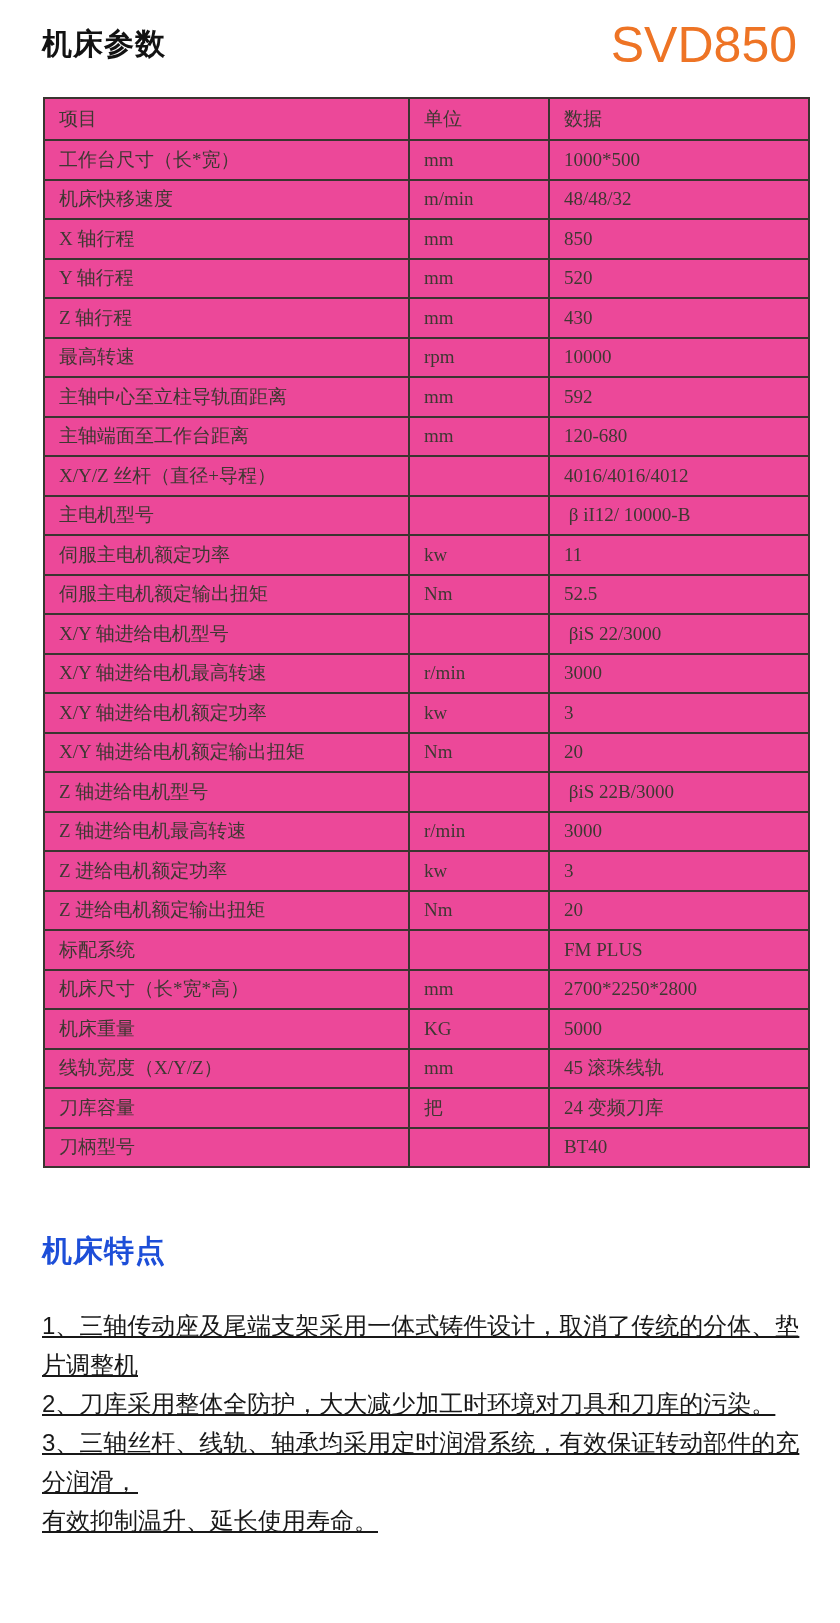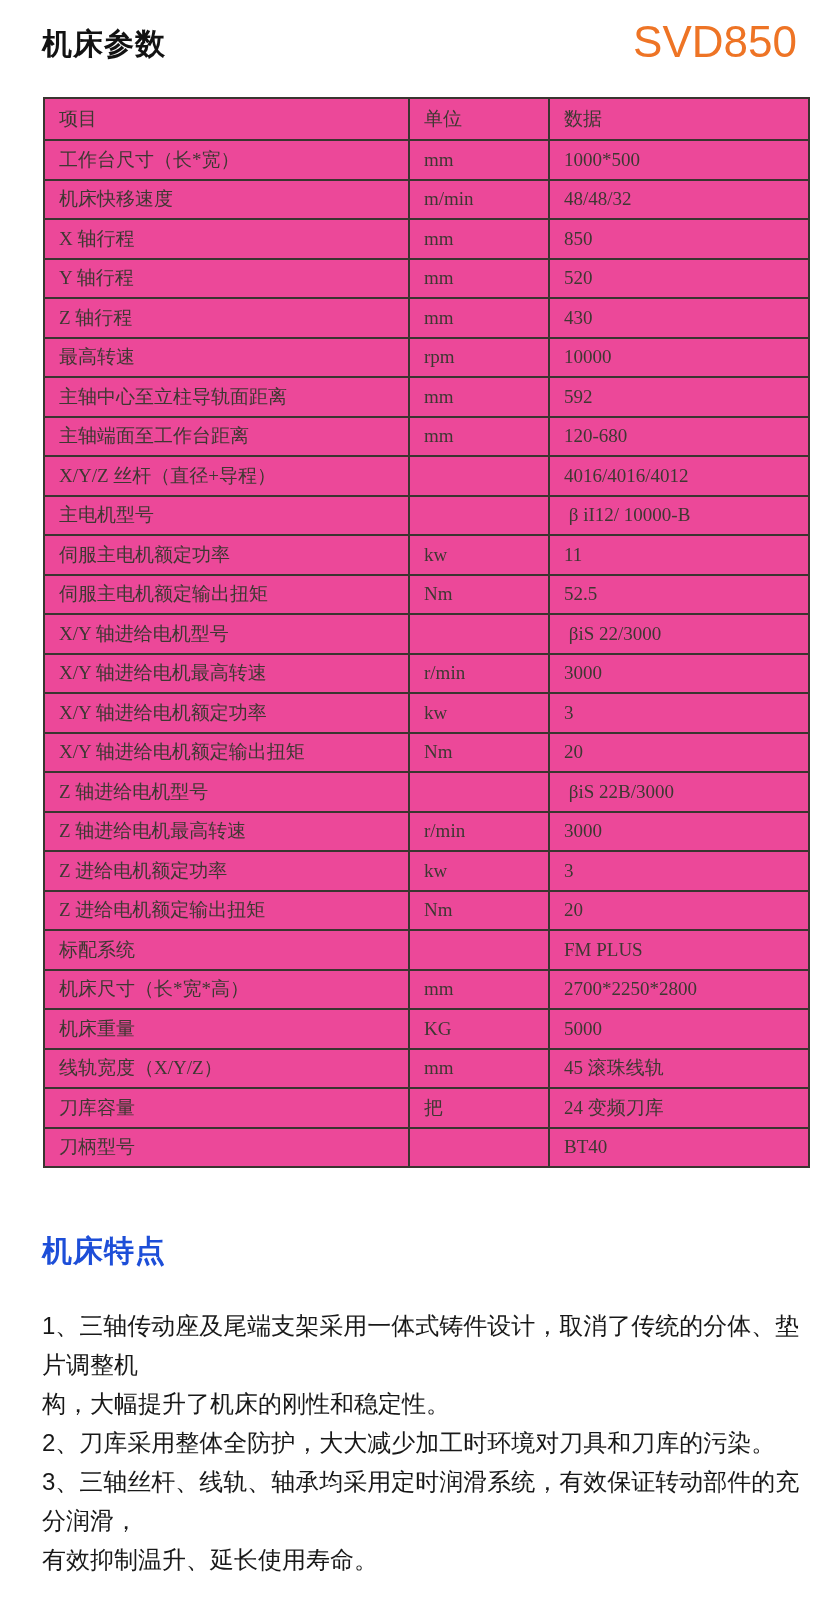--- a/index.html
+++ b/index.html
@@ -7,21 +7,21 @@
     width:840px;height:1623px;background:#ffffff;position:relative;
     font-family:"Liberation Sans","DejaVu Sans",sans-serif;
     color:#1a1a1a;overflow:hidden;
   }
   .page-title{
     position:absolute;left:42px;top:24px;margin:0;
     font-size:30px;font-weight:bold;color:#121212;letter-spacing:1px;line-height:1.3;
   }
   .model-number{
     position:absolute;top:20px;right:43px;
-    font-size:44px;line-height:1;font-weight:500;color:#EE7425;
+    font-size:50px;line-height:1;font-weight:500;color:#EE7425;
     letter-spacing:0px;
   }
   table.spec-table{
     position:absolute;left:43px;top:97px;width:765px;
     border-collapse:collapse;table-layout:fixed;
     background:#ec4899;
   }
   .spec-table col.c1{width:365px;}
   .spec-table col.c2{width:140px;}
   .spec-table col.c3{width:260px;}
@@ -36,21 +36,21 @@
   .spec-table thead th{height:40px;}
   .spec-table tbody td{height:37.5px;}
   .features-title{
     position:absolute;left:42px;top:1231px;margin:0;
     font-size:30px;font-weight:bold;color:#1d4ed8;letter-spacing:1px;line-height:1.3;
   }
   .features-text{
     position:absolute;left:42px;top:1306px;width:766px;
     font-size:24px;line-height:39px;color:#181818;
   }
-  .feature-line{white-space:pre-wrap;}
+  .feature-line{white-space:pre-wrap;text-decoration:underline;}
 </style>
 </head>
 <body>
 
 <div class="page">
 
   <h1 class="page-title">机床参数</h1>
 
   <div class="model-number" style="color: rgb(238, 116, 37);">SVD850</div>
 
@@ -199,20 +199,19 @@
           <td>BT40</td>
         </tr>
       </tbody>
   </table>
 
   <h2 class="features-title">机床特点</h2>
 
   <div class="features-text" id="features-list">
       <div class="feature-line">1、三轴传动座及尾端支架采用一体式铸件设计，取消了传统的分体、垫</div>
       <div class="feature-line">片调整机</div>
-      <div class="feature-line">构，大幅提升了机床的刚性和稳定性。</div>
       <div class="feature-line">2、刀库采用整体全防护，大大减少加工时环境对刀具和刀库的污染。</div>
       <div class="feature-line">3、三轴丝杆、线轨、轴承均采用定时润滑系统，有效保证转动部件的充</div>
       <div class="feature-line">分润滑，</div>
       <div class="feature-line">有效抑制温升、延长使用寿命。</div>
     </div>
 
 </div>
 
 </body></html>

